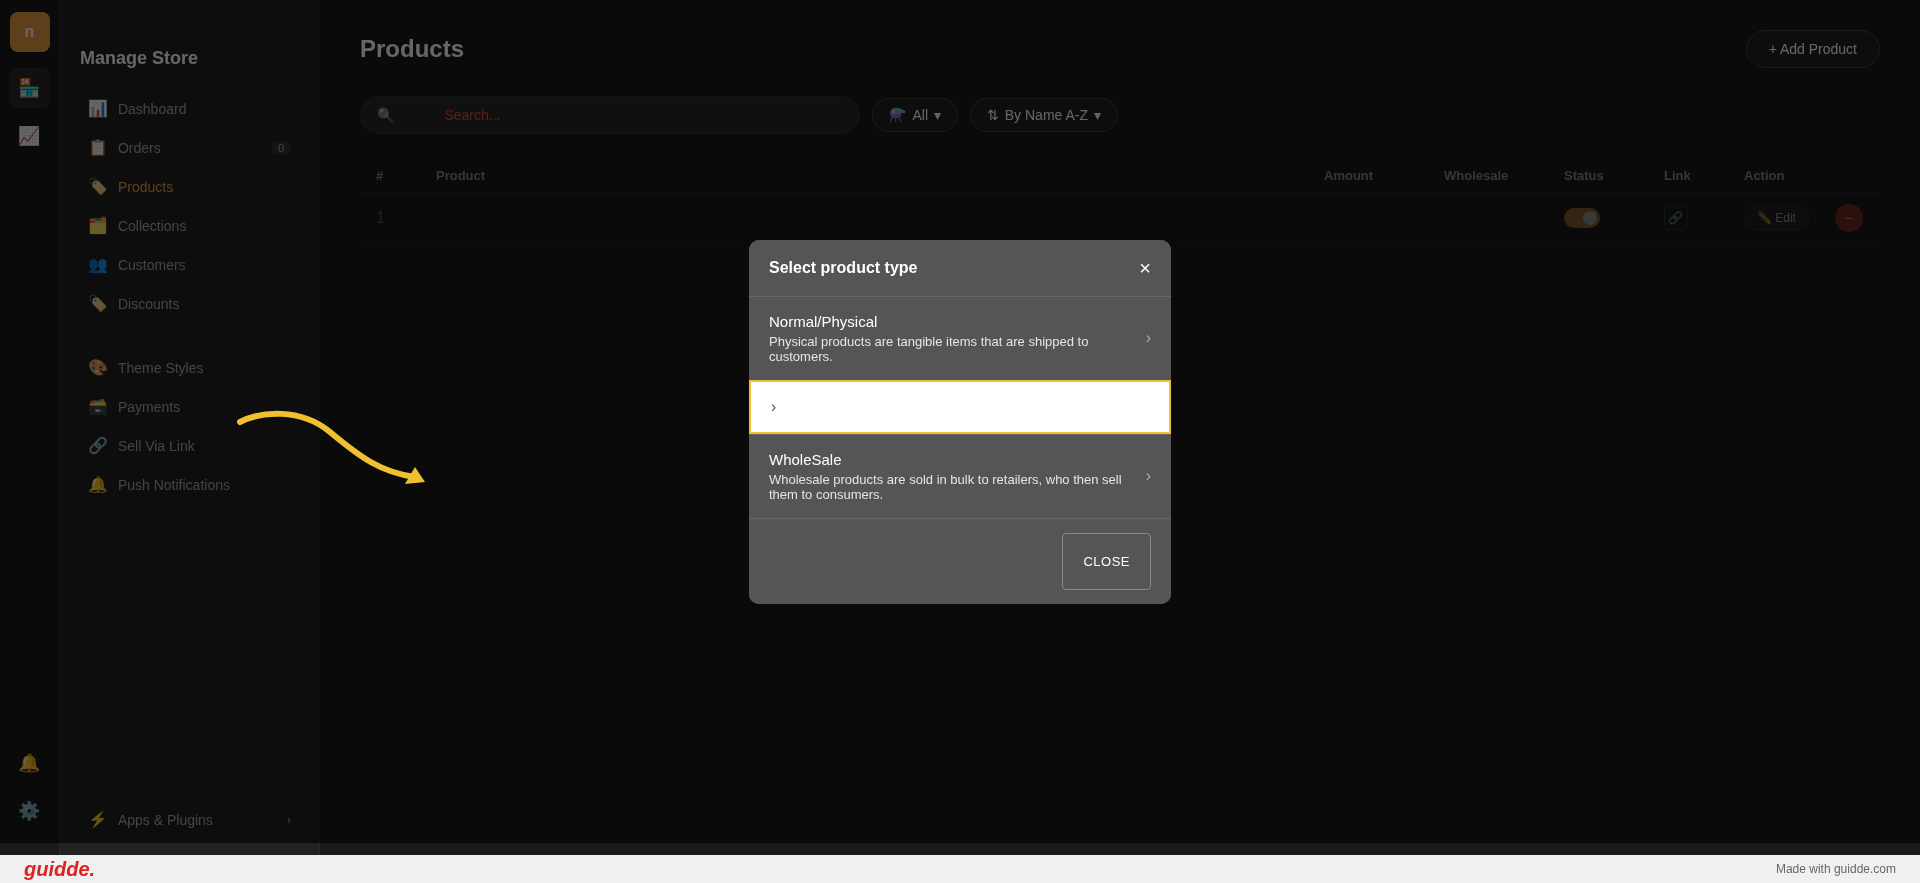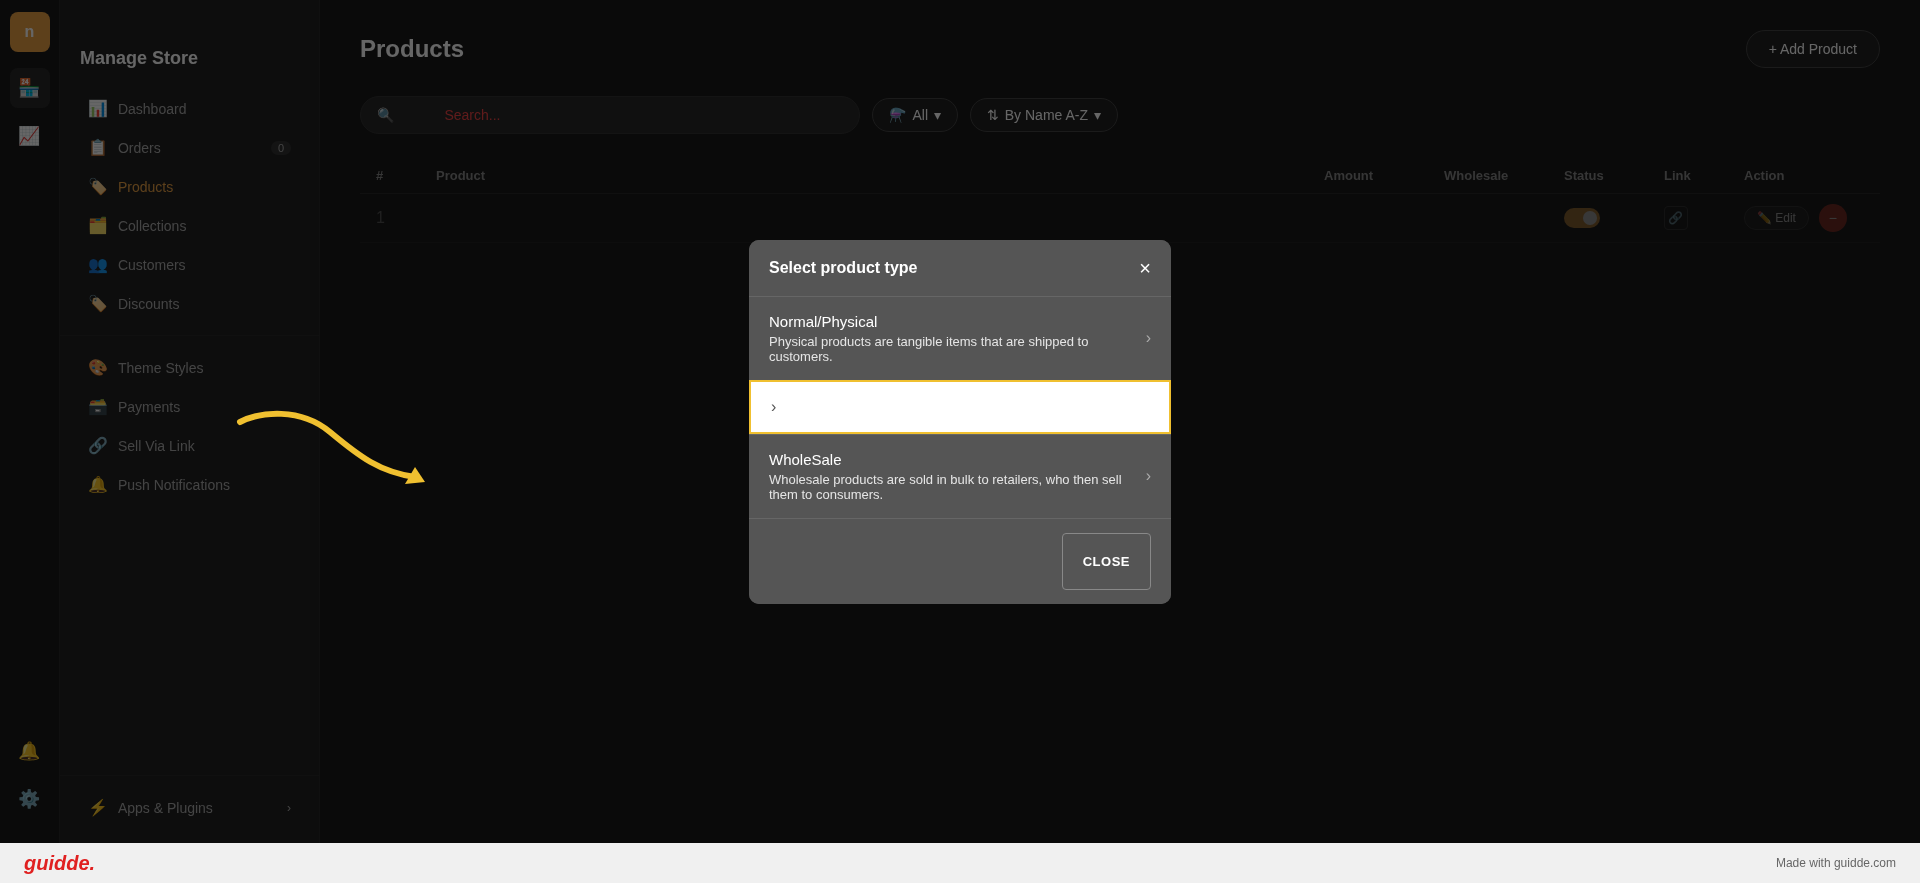--- a/index.html
+++ b/index.html
@@ -244,28 +244,28 @@
       justify-content: flex-end;
       border-top: 1px solid #666;
     }
     .close-btn {
       background: transparent;
       border: 1px solid #888;
       color: #fff;
       padding: 20px 20px;
       border-radius: 4px;
       font-size: 13px;
-      font-weight: 700;
+      font-weight: 400;
       cursor: pointer;
       letter-spacing: 0.5px;
     }
 
     
     .footer-bar {
-      height: 40px;
+      height: 28px;
       background: #f0f0f0;
       display: flex;
       align-items: center;
       justify-content: space-between;
       padding: 0 24px;
       flex-shrink: 0;
     }
     .footer-logo {
       color: #e02020;
       font-size: 20px;
@@ -318,21 +318,21 @@
       background: #c0392b;
       border-radius: 50%;
       display: inline-flex;
       align-items: center;
       justify-content: center;
       color: #fff;
       font-size: 14px;
       cursor: pointer;
       margin-left: 6px;
     }
-    .action-cell { display: flex; align-items: center; gap: 4px; }
+    .action-cell { display: flex; align-items: center; gap: 20px; }
   </style>
 </head>
 <body>
 
 <div class="app-wrapper">
 
   <div class="icon-bar">
     <div class="icon-bar-top">
       <div class="icon-btn-logo">
         <span>n</span>

